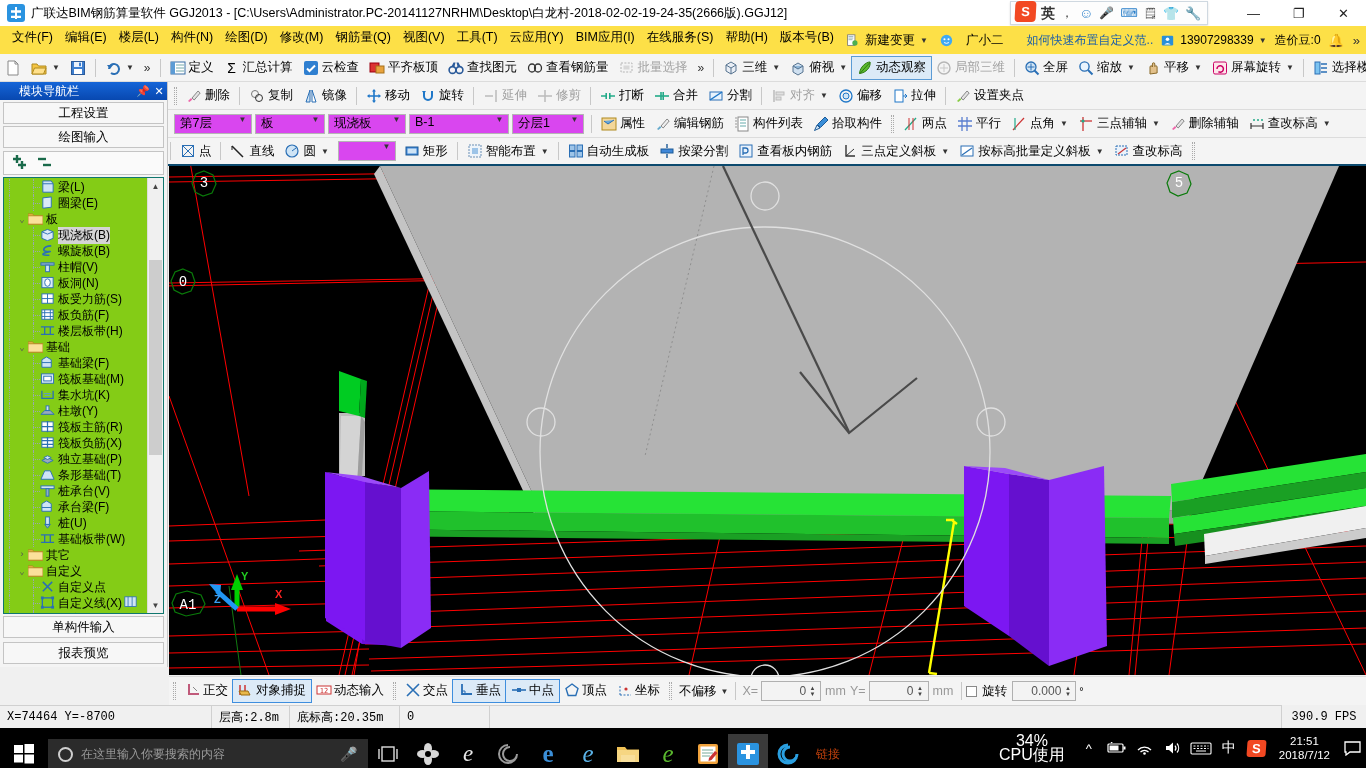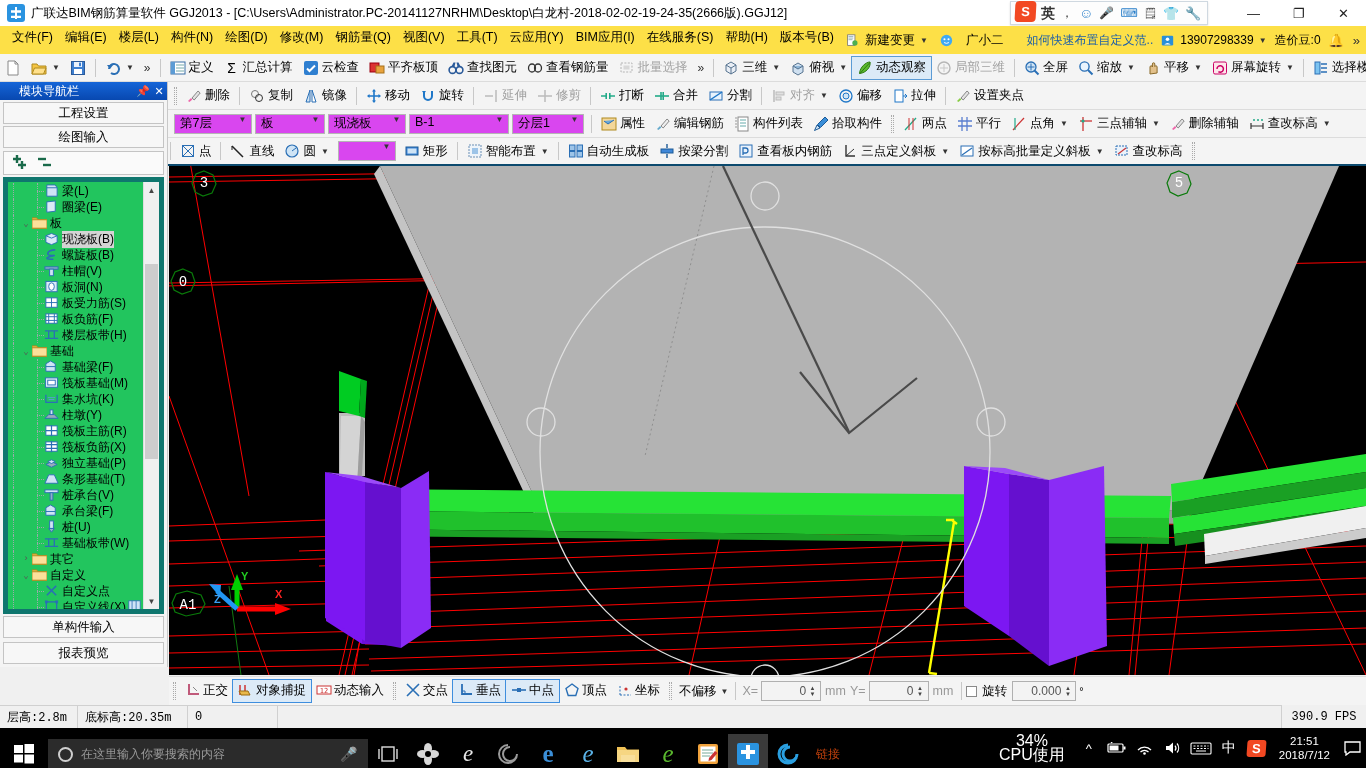--- a/index.html
+++ b/index.html
@@ -110,21 +110,21 @@
   .lp-btn {
     height:22px; margin:2px 3px 0 3px; background:#f7f7f7;
     border:1px solid #c4c4c4; display:flex; align-items:center; justify-content:center;
     font-size:12.5px;
   }
   .lp-tools {
     height:24px; margin:3px 3px 2px 3px; border:1px solid #c4c4c4;
     background:#fafafa; display:flex; align-items:center; gap:8px; padding-left:6px;
   }
   .treewrap {
-    flex:1; margin:0 3px; background:#22c55e; border:5px solid #0f766e;
+    flex:1; margin:0 3px; background:#84cc16; border:1px solid #0f766e;
     position:relative; overflow:hidden;
   }
   .tree { position:absolute; left:0; top:0; right:16px; bottom:0; overflow:hidden; padding-top:1px; }
   .tnode {
     height:16px; display:flex; align-items:center; font-size:12px;
     font-family:"Liberation Mono","DejaVu Sans Mono",monospace; white-space:nowrap;
   }
   .tnode .lbl { font-family:"Liberation Sans","DejaVu Sans",sans-serif; font-size:12px; }
   .tnode.sel .lbl { background:#d4d4d4; }
   .tw { width:12px; text-align:center; font-size:9px; color:#555; flex:none; }
@@ -1320,20 +1320,21 @@
       <span>0.000</span>
       <span class="spin">
           <div>▲</div>
           <div>▼</div>
         </span>
     </div>
     <span style="font-size:11px;padding-left:3px">°</span>
   </div>
 
   <div class="infobar">
+    <div class="icell" style="width:212px">X=74464  Y=-8700</div>
     <div class="icell" style="width:78px">层高:2.8m</div>
     <div class="icell" style="width:110px">底标高:20.35m</div>
     <div class="icell" style="width:90px">0</div>
   </div>
   <div class="fps">390.9 FPS</div>
 
   <div class="taskbar">
     <div class="startbtn">
       <svg width="20" height="20" viewBox="0 0 20 20">
         <rect x="0" y="1" width="9" height="8" fill="#fff"></rect>

